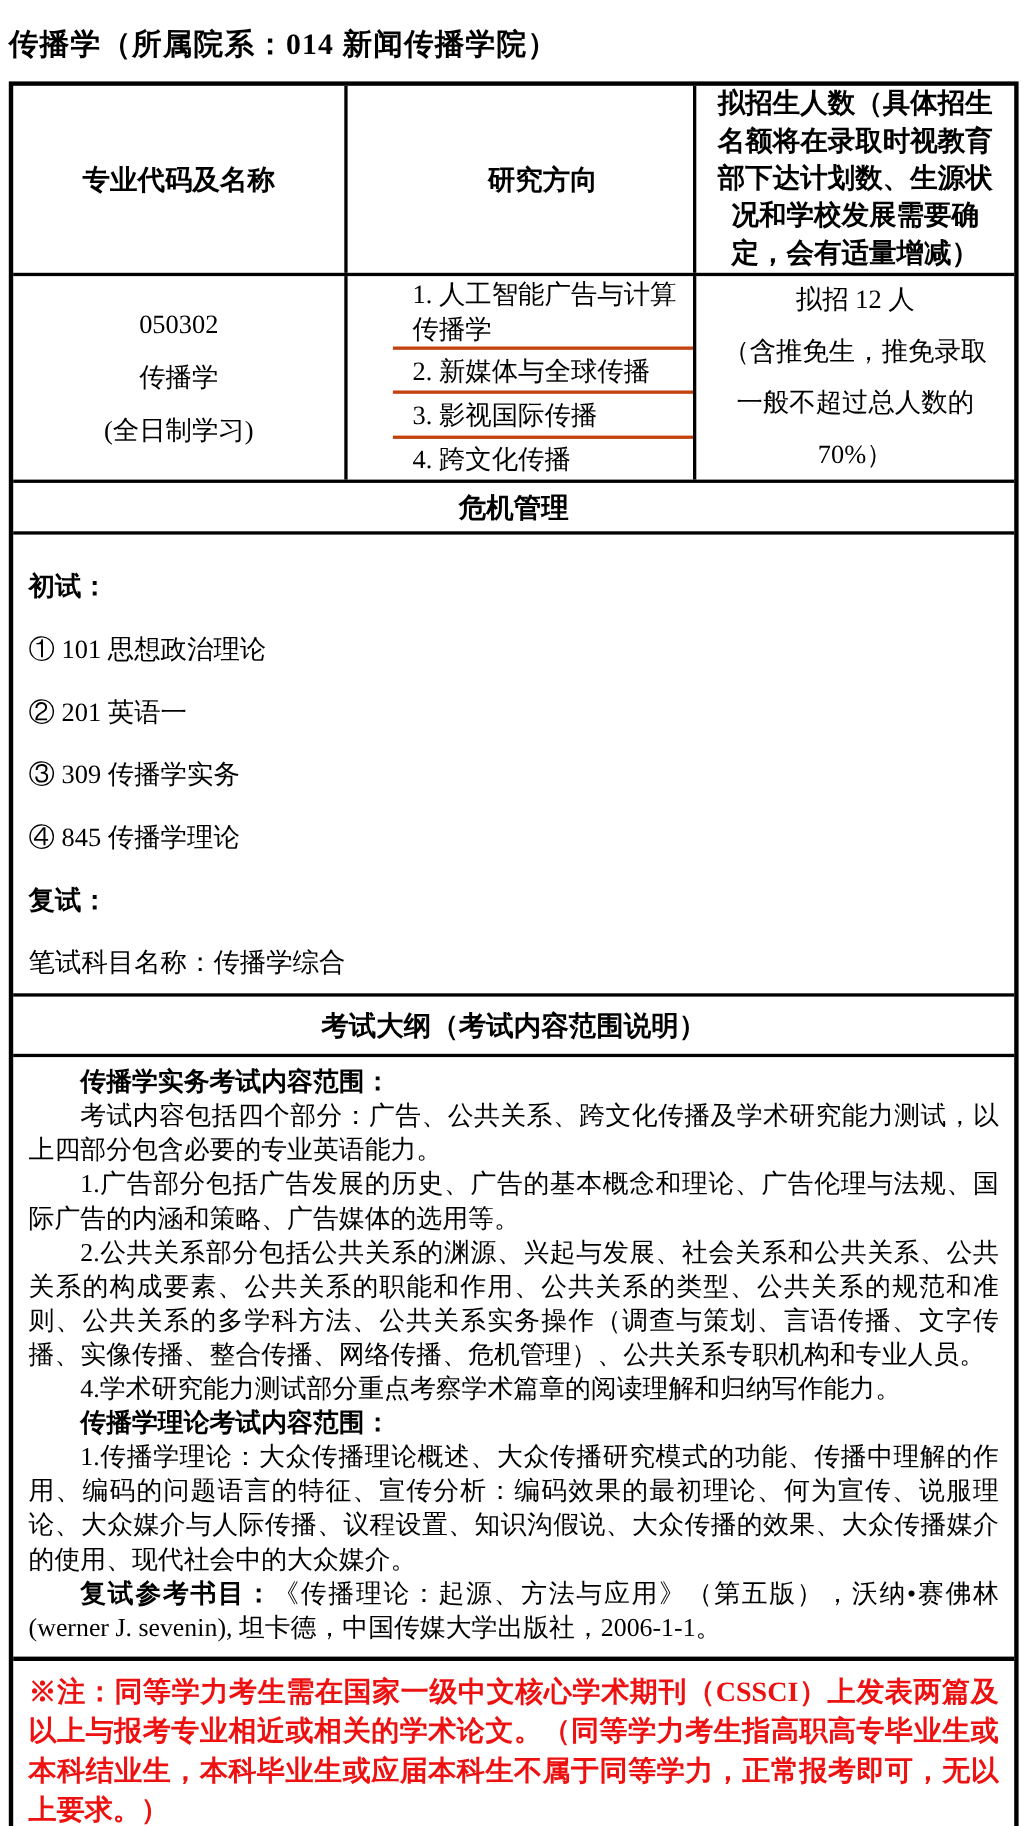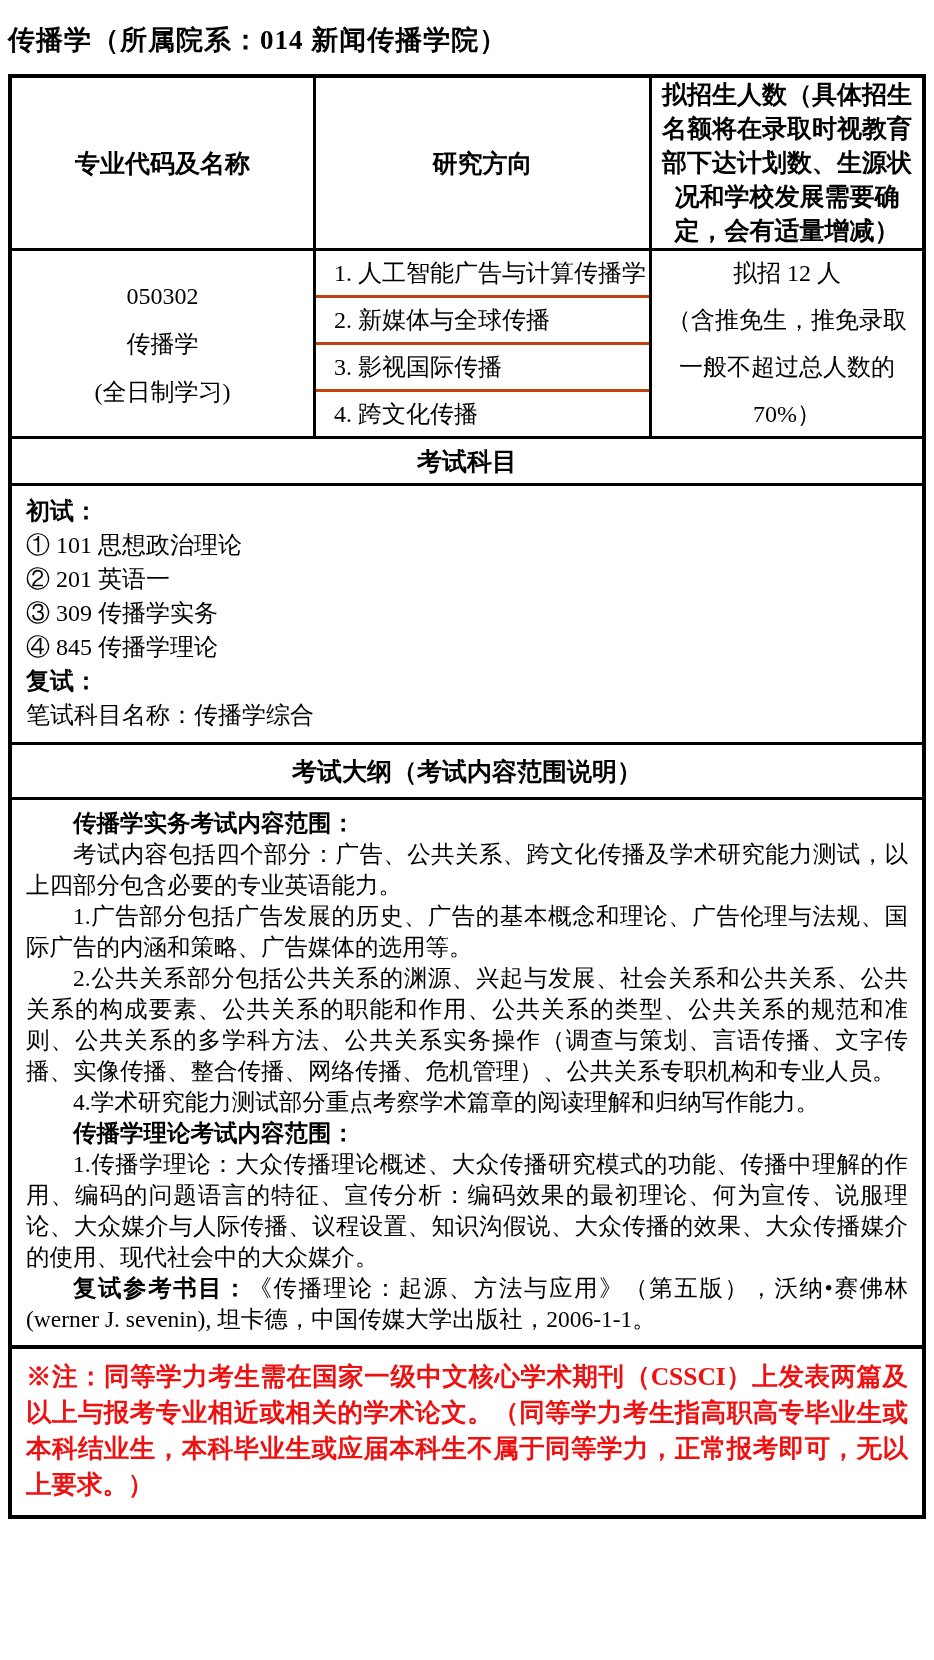--- a/index.html
+++ b/index.html
@@ -30,21 +30,21 @@
   }
   .t-row { display: flex; box-sizing: border-box; }
   .bordered-top { border-top: 3px solid #000000; }
   .cell {
     box-sizing: border-box;
     overflow: hidden;
   }
   .v-divider { border-right: 3px solid #000000; }
   .header-row { height: 170px; }
   .col-major { width: 304px; }
-  .col-direction { width: 336px; }
+  .col-direction { width: 276px; margin-left: 41px; }
   .col-quota { flex: 1; }
   .center-mid {
     display: flex;
     align-items: center;
     justify-content: center;
     text-align: center;
   }
   .bold { font-weight: bold; }
   .preline { white-space: pre-line; }
   .header-cell {
@@ -82,21 +82,21 @@
     font-weight: bold;
     font-size: 25px;
   }
   .band-subjects { height: 44px; }
   .band-syllabus { height: 52px; }
   .section {
     display: block;
     padding: 8px 14px 10px 14px;
     font-size: 24px;
   }
-  .exam-line { line-height: 34px; }
+  .exam-line { line-height: 34px; margin-top: 23px; }
   .syllabus-section { line-height: 31px; font-size: 23.5px; }
   .syllabus-section p {
     margin: 0;
     text-indent: 2em;
     text-align: justify;
   }
   .range-heading {
     font-weight: bold;
     text-indent: 0;
     text-align: left;
@@ -142,21 +142,21 @@
         <div class="direction-item">2. 新媒体与全球传播</div>
         <div class="direction-item">3. 影视国际传播</div>
         <div class="direction-item">4. 跨文化传播</div>
       </div>
       <div class="cell col-quota center-mid quota-cell preline">拟招 12 人
 （含推免生，推免录取
 一般不超过总人数的
 70%）</div>
     </div>
 
-    <div class="band band-subjects bordered-top">考试科目</div>
+    <div class="band band-subjects bordered-top">危机管理</div>
 
     <div class="section bordered-top">
       <div class="exam-line bold">初试：</div>
       <div class="exam-line">① 101 思想政治理论</div>
       <div class="exam-line">② 201 英语一</div>
       <div class="exam-line">③ 309 传播学实务</div>
       <div class="exam-line">④ 845 传播学理论</div>
       <div class="exam-line bold">复试：</div>
       <div class="exam-line">笔试科目名称：传播学综合</div>
     </div>

